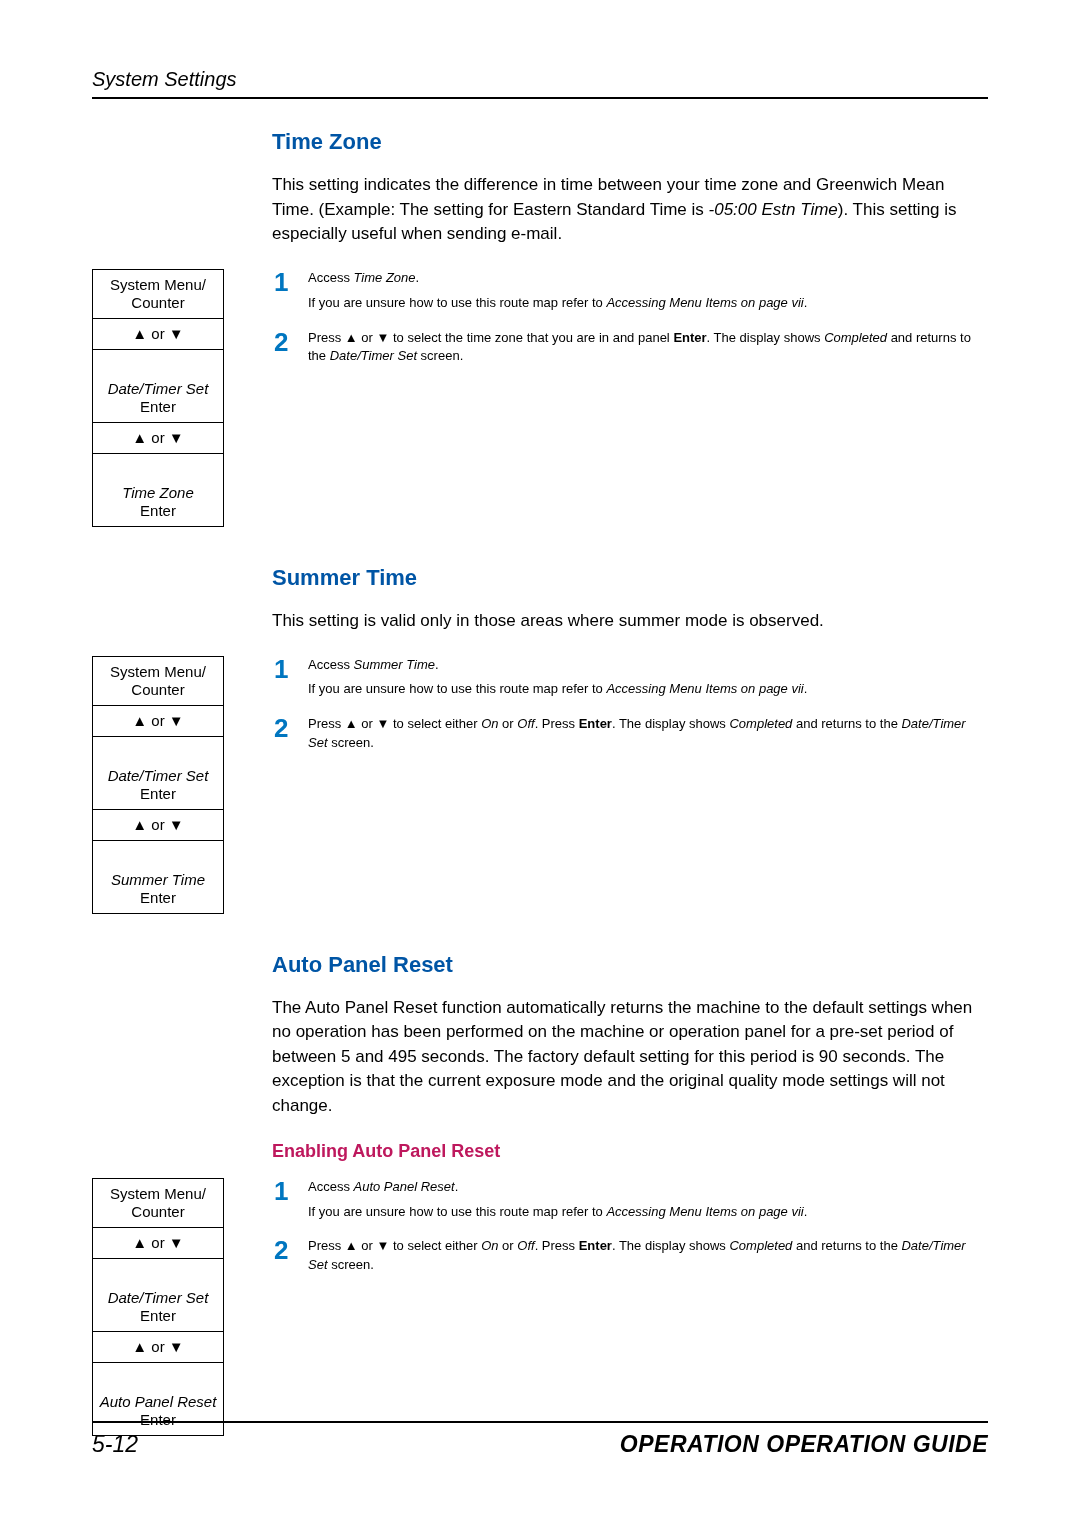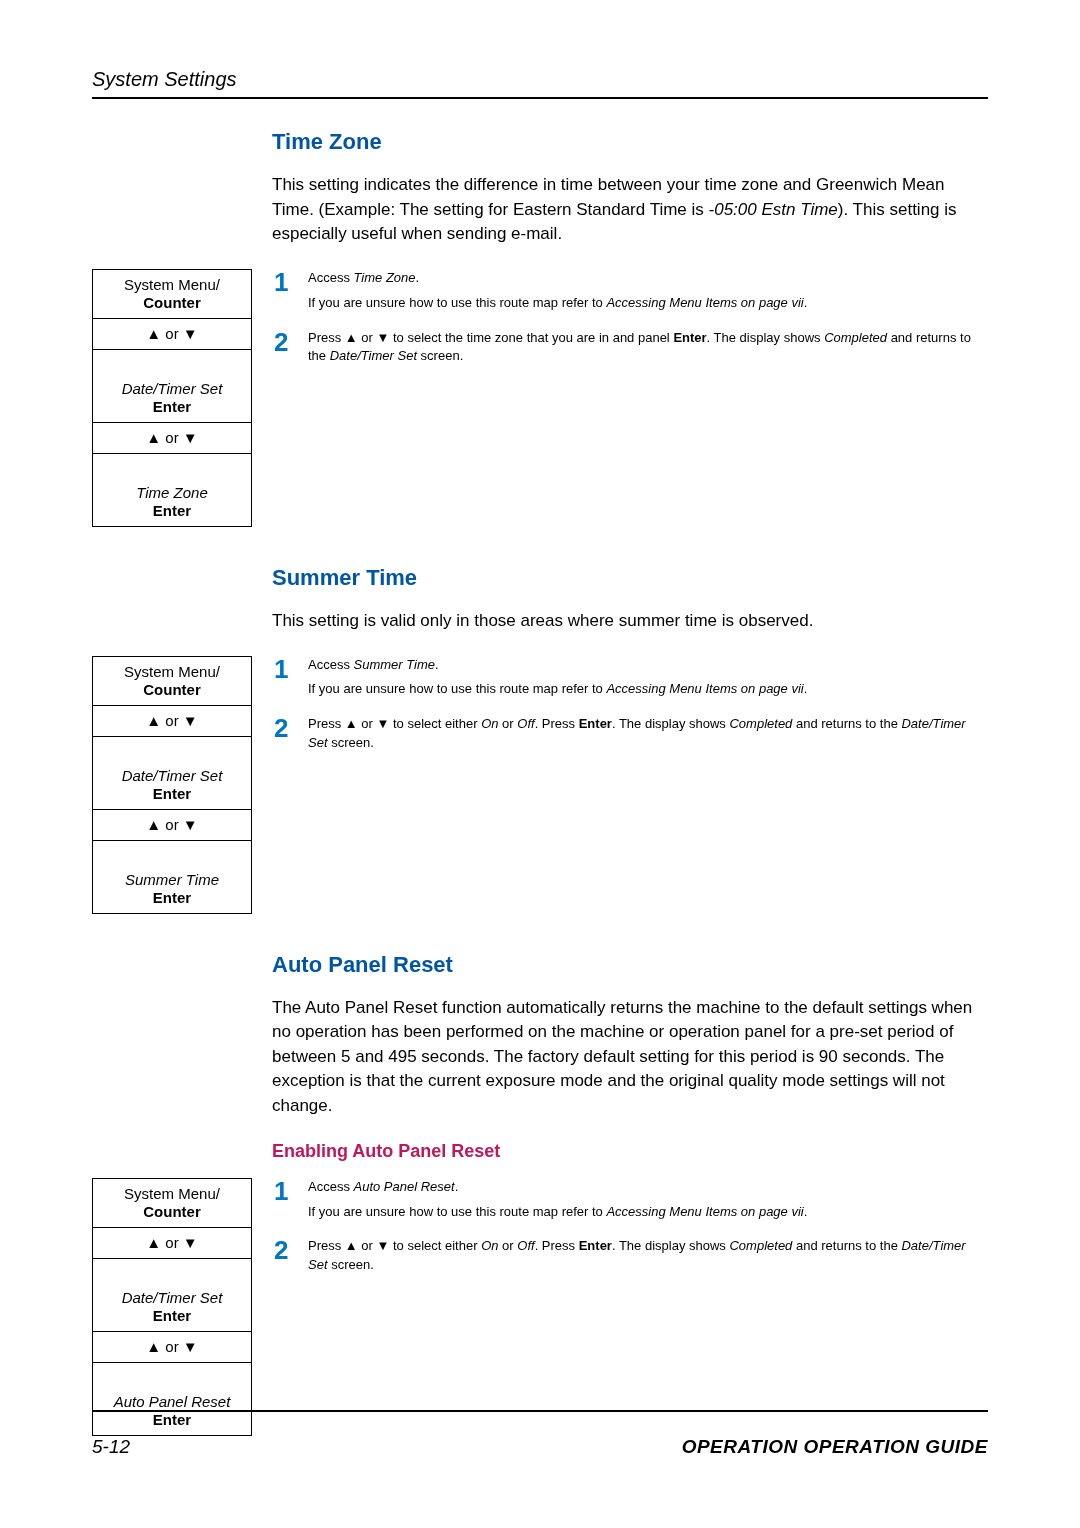--- a/index.html
+++ b/index.html
@@ -21,28 +21,28 @@
   .content-col { margin-left: 180px; }
 
   .row { display: flex; align-items: flex-start; gap: 22px; margin-bottom: 28px; }
   .left-box { flex: 0 0 160px; margin-bottom: 10px;}
   .right-area { flex: 1; }
 
   .step { display: flex; gap: 14px; margin-bottom: 16px; }
   .step-num { color: #0076c0; font-weight: bold; font-size: 26px; line-height: 1; flex: 0 0 20px; }
   .step-body { font-size: 13px; line-height: 1.45; }
 
-  .menu-table { border-collapse: collapse; width: 160px; padding-left: 36px; }
+  .menu-table { border-collapse: collapse; width: 132px; padding-left: 36px; }
   .menu-table td { border: 1px solid #000; text-align: center; font-size: 15px; padding: 6px 4px; line-height: 1.2; }
   .menu-table td .line1 { display: block; }
-  .menu-table td .bold { font-weight: bold; margin-top: 24px; }
+  .menu-table td .bold { font-weight: normal; margin-top: 24px; }
   .arrow-gly { font-family: inherit; }
 
   .footer { position: absolute; left: 92px; right: 92px; bottom: 70px; }
-  .footer-line { border-top: 2px solid #000; padding-top: 24px; display: flex; justify-content: space-between; font-size: 19px; gap: 12px; }
+  .footer-line { border-top: 2px solid #000; padding-top: 8px; display: flex; justify-content: space-between; font-size: 23px; gap: 12px; }
   .footer-left { font-style: italic; }
   .footer-right { font-style: italic; font-weight: bold; letter-spacing: 0.5px; }
 </style>
 </head>
 <body>
 
 <div class="page">
 
   <div class="running-head">System Settings</div>
   <div class="hr"></div>
@@ -92,21 +92,21 @@
         <div class="step-num">2</div>
         <div class="step-body">
           <span>Press ▲ or ▼ to select the time zone that you are in and panel </span><span class="bold">Enter</span><span>. The display shows </span><span class="ital">Completed</span><span> and returns to the </span><span class="ital">Date/Timer Set</span><span> screen.</span>
         </div>
       </div>
     </div>
   </div>
 
   <div class="content-col">
     <div class="h2">Summer Time</div>
-    <p class="intro">This setting is valid only in those areas where summer time is observed.</p>
+    <p class="intro">This setting is valid only in those areas where summer mode is observed.</p>
   </div>
 
   <div class="row">
     <div class="left-box">
       <table class="menu-table">
         <tbody>
             <tr>
               <td><span class="line1">System Menu/</span><span class="bold">Counter</span></td>
             </tr>
         <tr>

